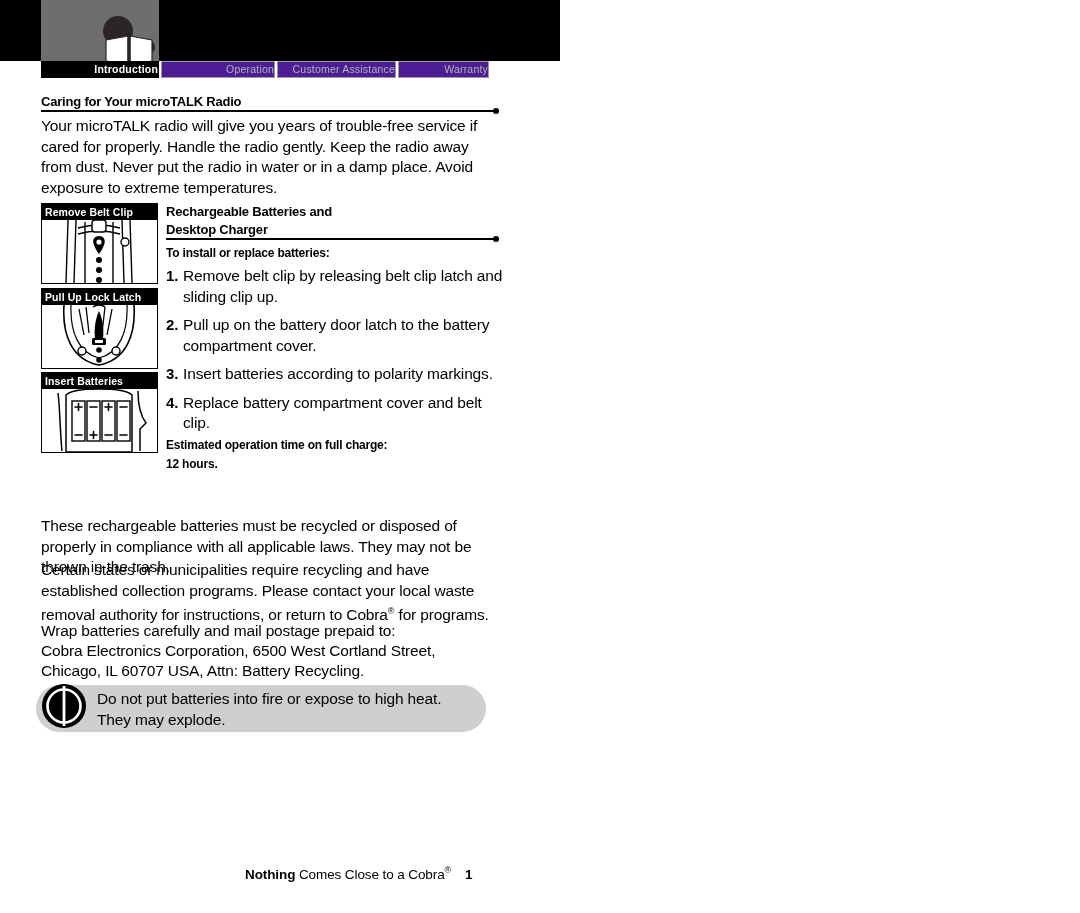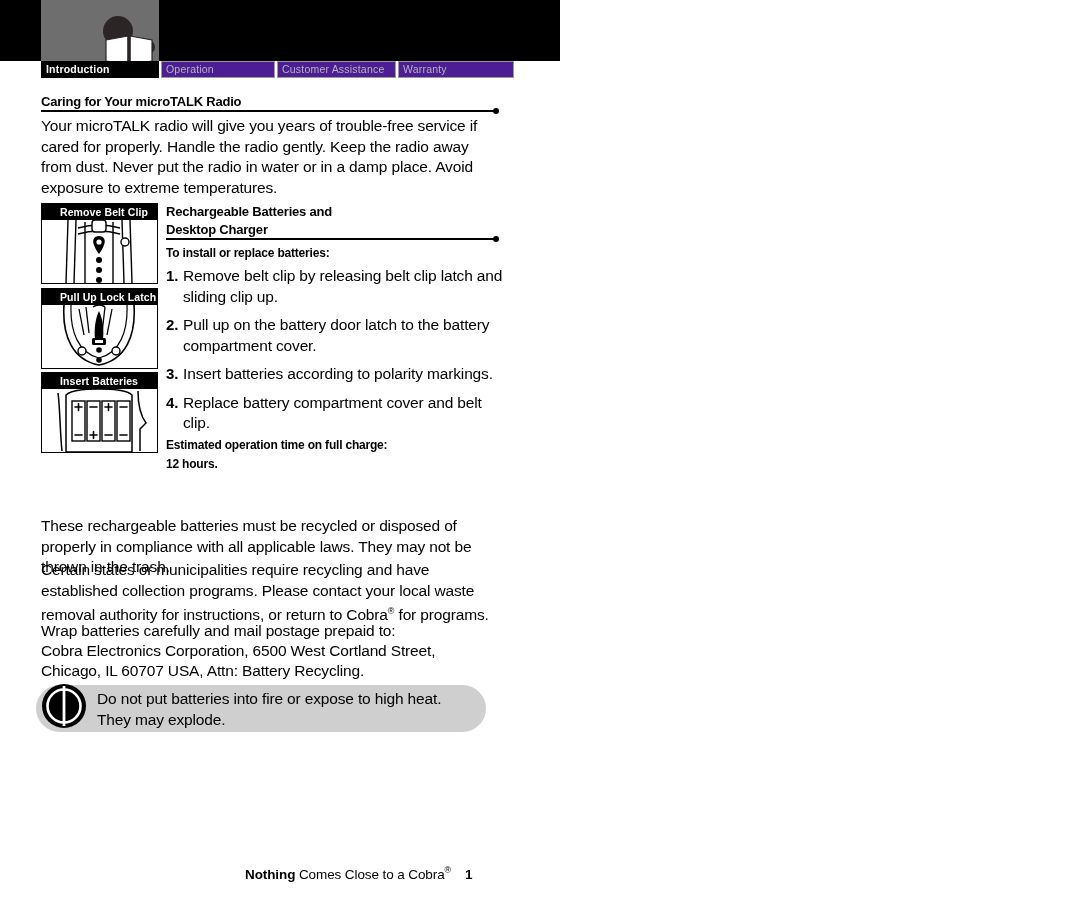--- a/index.html
+++ b/index.html
@@ -45,36 +45,37 @@
   .tab {
     position: absolute;
     top: 0;
     height: 17px;
     box-sizing: border-box;
     font-size: 10.5px;
     line-height: 15px;
     padding-left: 4px;
     white-space: nowrap;
     letter-spacing: 0.2px;
+    text-align: right;
   }
   .tab.active {
     background: #000000;
     color: #ffffff;
     font-weight: bold;
     border: 1px solid #000000;
   }
   .tab.inactive {
     background: #4c1d95;
     color: #b4b4b4;
     border: 1px solid #9a9a9a;
   }
   #tab-introduction { left: 0;   width: 118px; }
   #tab-operation    { left: 120px; width: 114px; }
   #tab-customer     { left: 236px; width: 119px; }
-  #tab-warranty     { left: 357px; width: 116px; }
+  #tab-warranty     { left: 357px; width: 91px; }
 
   
   .section-heading {
     position: absolute;
     font-weight: bold;
     font-size: 13px;
     line-height: 19px;
     letter-spacing: -0.2px;
   }
   .rule {
@@ -140,21 +141,21 @@
     box-sizing: border-box;
     background: #ffffff;
   }
   .figure-caption {
     height: 16px;
     background: #000000;
     color: #ffffff;
     font-weight: bold;
     font-size: 10.5px;
     line-height: 16px;
-    padding-left: 18px;
+    padding-left: 3px;
     letter-spacing: 0.1px;
     white-space: nowrap;
   }
   .figure-art {
     position: relative;
     height: 63px;
     overflow: hidden;
   }
   .figure-art svg { display: block; }
 

